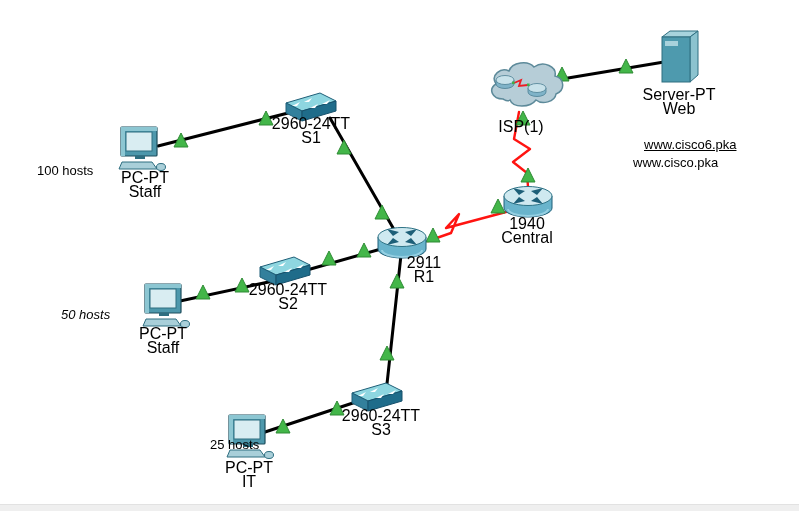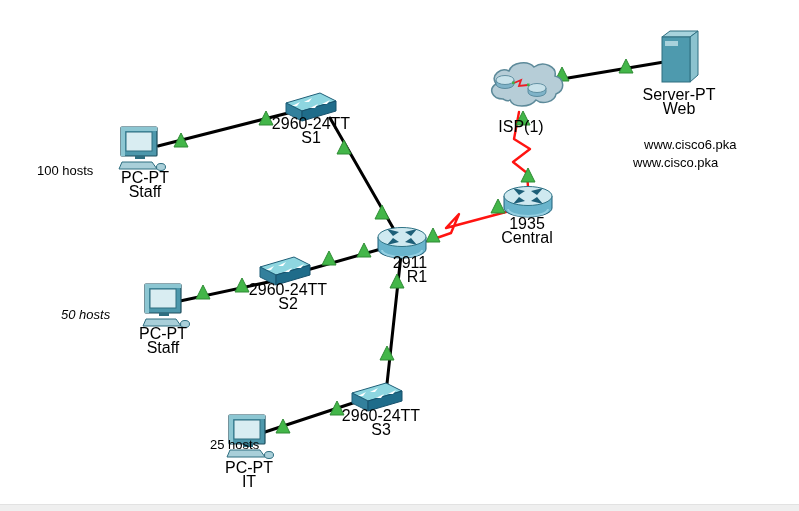--- a/index.html
+++ b/index.html
@@ -128,35 +128,35 @@
       </div>
       <div class="device" style="left: 375px; top: 224px;"><span><svg width="54" height="38" viewBox="0 0 54 38">
             <path d="M3 13 v12 a24 9 0 0 0 48 0 v-12" fill="#69b4cc" stroke="#1f5f78" stroke-width="1"></path>
             <path d="M7 26 a20 7 0 0 0 40 0" stroke="#a8dcec" fill="none" stroke-width="2" opacity="0.7"></path>
             <ellipse cx="27" cy="13" rx="24" ry="9.5" fill="#cfe9f0" stroke="#2e7386" stroke-width="1"></ellipse>
             <polygon points="30,8 42,5 36,12" fill="#1d5f78"></polygon>
             <polygon points="24,8 12,5 18,12" fill="#1d5f78"></polygon>
             <polygon points="30,18 42,21 36,14" fill="#1d5f78"></polygon>
             <polygon points="24,18 12,21 18,14" fill="#1d5f78"></polygon>
           </svg></span></div>
-      <div class="device-label" style="left: 410px; top: 256px; text-align: right;">
+      <div class="device-label" style="left: 424px; top: 256px;">
         <div>2911</div>
         <div>R1</div>
       </div>
       <div class="device" style="left: 501px; top: 183px;"><span><svg width="54" height="38" viewBox="0 0 54 38">
             <path d="M3 13 v12 a24 9 0 0 0 48 0 v-12" fill="#69b4cc" stroke="#1f5f78" stroke-width="1"></path>
             <path d="M7 26 a20 7 0 0 0 40 0" stroke="#a8dcec" fill="none" stroke-width="2" opacity="0.7"></path>
             <ellipse cx="27" cy="13" rx="24" ry="9.5" fill="#cfe9f0" stroke="#2e7386" stroke-width="1"></ellipse>
             <polygon points="30,8 42,5 36,12" fill="#1d5f78"></polygon>
             <polygon points="24,8 12,5 18,12" fill="#1d5f78"></polygon>
             <polygon points="30,18 42,21 36,14" fill="#1d5f78"></polygon>
             <polygon points="24,18 12,21 18,14" fill="#1d5f78"></polygon>
           </svg></span></div>
       <div class="device-label" style="left: 527px; top: 217px;">
-        <div>1935</div>
+        <div>1940</div>
         <div>Central</div>
       </div>
       <div class="device" style="left: 659px; top: 29px;"><span><svg width="40" height="58" viewBox="0 0 40 58">
             <polygon points="3,8 11,2 39,2 31,8" fill="#a7d3dd" stroke="#2e6e80" stroke-width="1"></polygon>
             <polygon points="31,8 39,2 39,46 31,53" fill="#8cc3cf" stroke="#2e6e80" stroke-width="1"></polygon>
             <rect x="3" y="8" width="28" height="45" fill="#4e9aae" stroke="#2e6e80" stroke-width="1"></rect>
             <rect x="6" y="12" width="13" height="5" fill="#a9d2dc"></rect>
           </svg></span></div>
       <div class="device-label" style="left: 679px; top: 88px;">
         <div>Server-PT</div>
@@ -173,17 +173,17 @@
             <rect x="42" y="25.5" width="2.6" height="2.6" fill="#3fae49"></rect>
           </svg></span></div>
       <div class="device-label" style="left: 521px; top: 105px; margin-top: 15px;">
         <div>ISP(1)</div>
       </div>
     </div>
   <div>
       <div class="annotation" style="left: 37px; top: 163px;">100 hosts</div>
       <div class="annotation" style="left: 61px; top: 307px; font-style: italic;">50 hosts</div>
       <div class="annotation" style="left: 172px; top: 437px; margin-left: 38px;">25 hosts</div>
-      <div class="annotation" style="left: 644px; top: 137px;">www.cisco6.pka</div>
+      <div class="annotation" style="left: 644px; top: 137px; text-decoration: underline;">www.cisco6.pka</div>
       <div class="annotation" style="left: 633px; top: 155px;">www.cisco.pka</div>
     </div>
   <div class="bottom-strip"></div>
 </div>
 
 </body></html>

